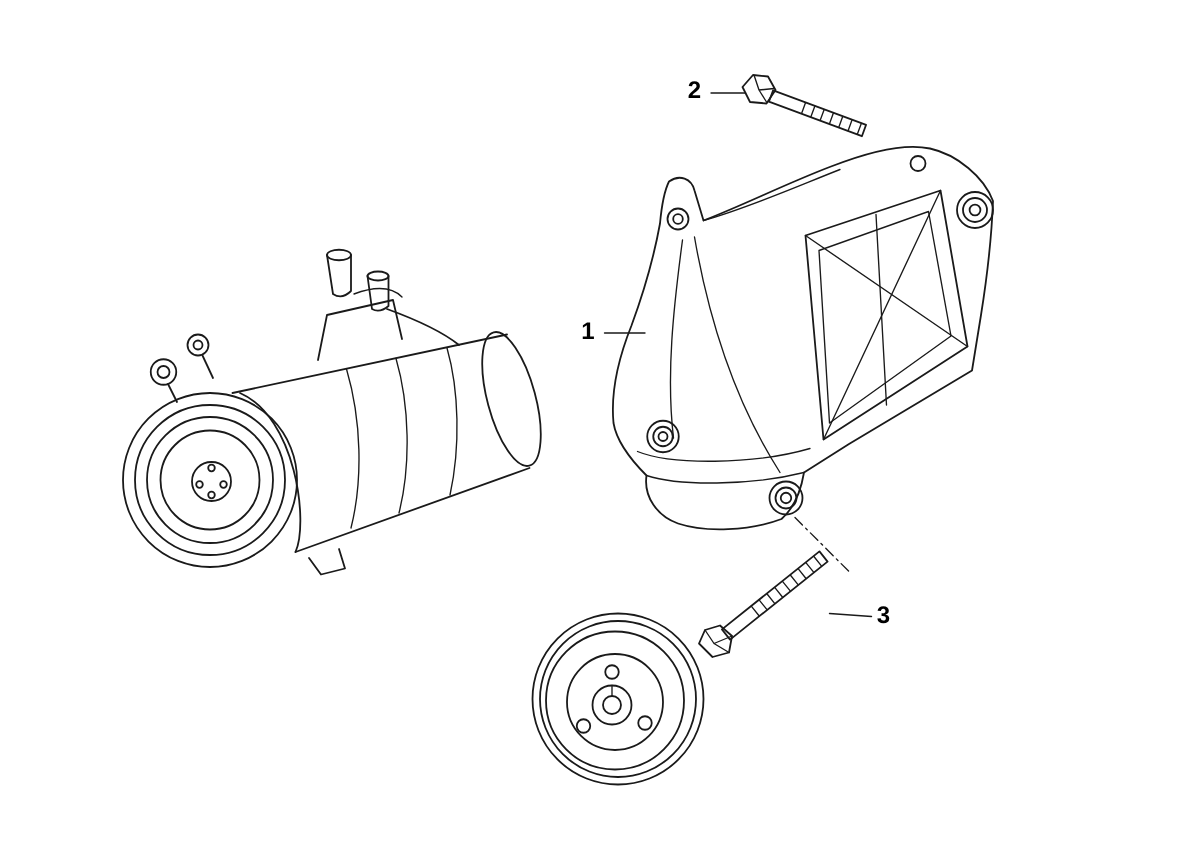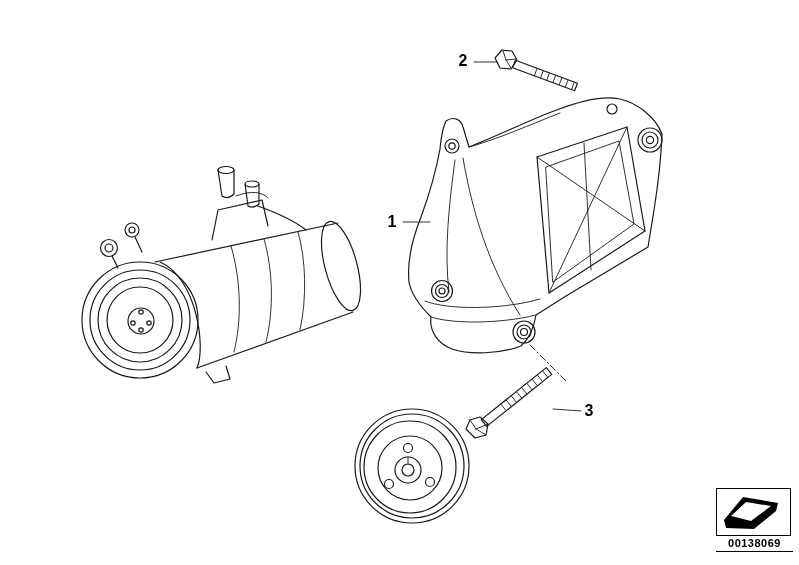--- a/index.html
+++ b/index.html
@@ -162,23 +162,14 @@
       <path d="M403,222 L430,222"></path>
       <path d="M474,62 L497,62"></path>
       <path d="M581,411 L553,409"></path>
     </g>
   </svg>
 
   <div class="callout" style="left:392px;top:222px;">1</div>
   <div class="callout" style="left:463px;top:61px;">2</div>
   <div class="callout" style="left:589px;top:411px;">3</div>
 
-  <div class="stamp">
-    <div class="stamp-box">
-      <svg width="72" height="45" viewBox="0 0 72 45">
-        <path d="M8,32 L27,9 L62,15 L60,23 L38,41 L10,40 Z" fill="#000"></path>
-        <path d="M15,28 L30,14 L55,18 L35,33 Z" fill="#fff"></path>
-      </svg>
-    </div>
-    <div class="stamp-number">00138069</div>
-  </div>
 
 </div>
 
 </body></html>

